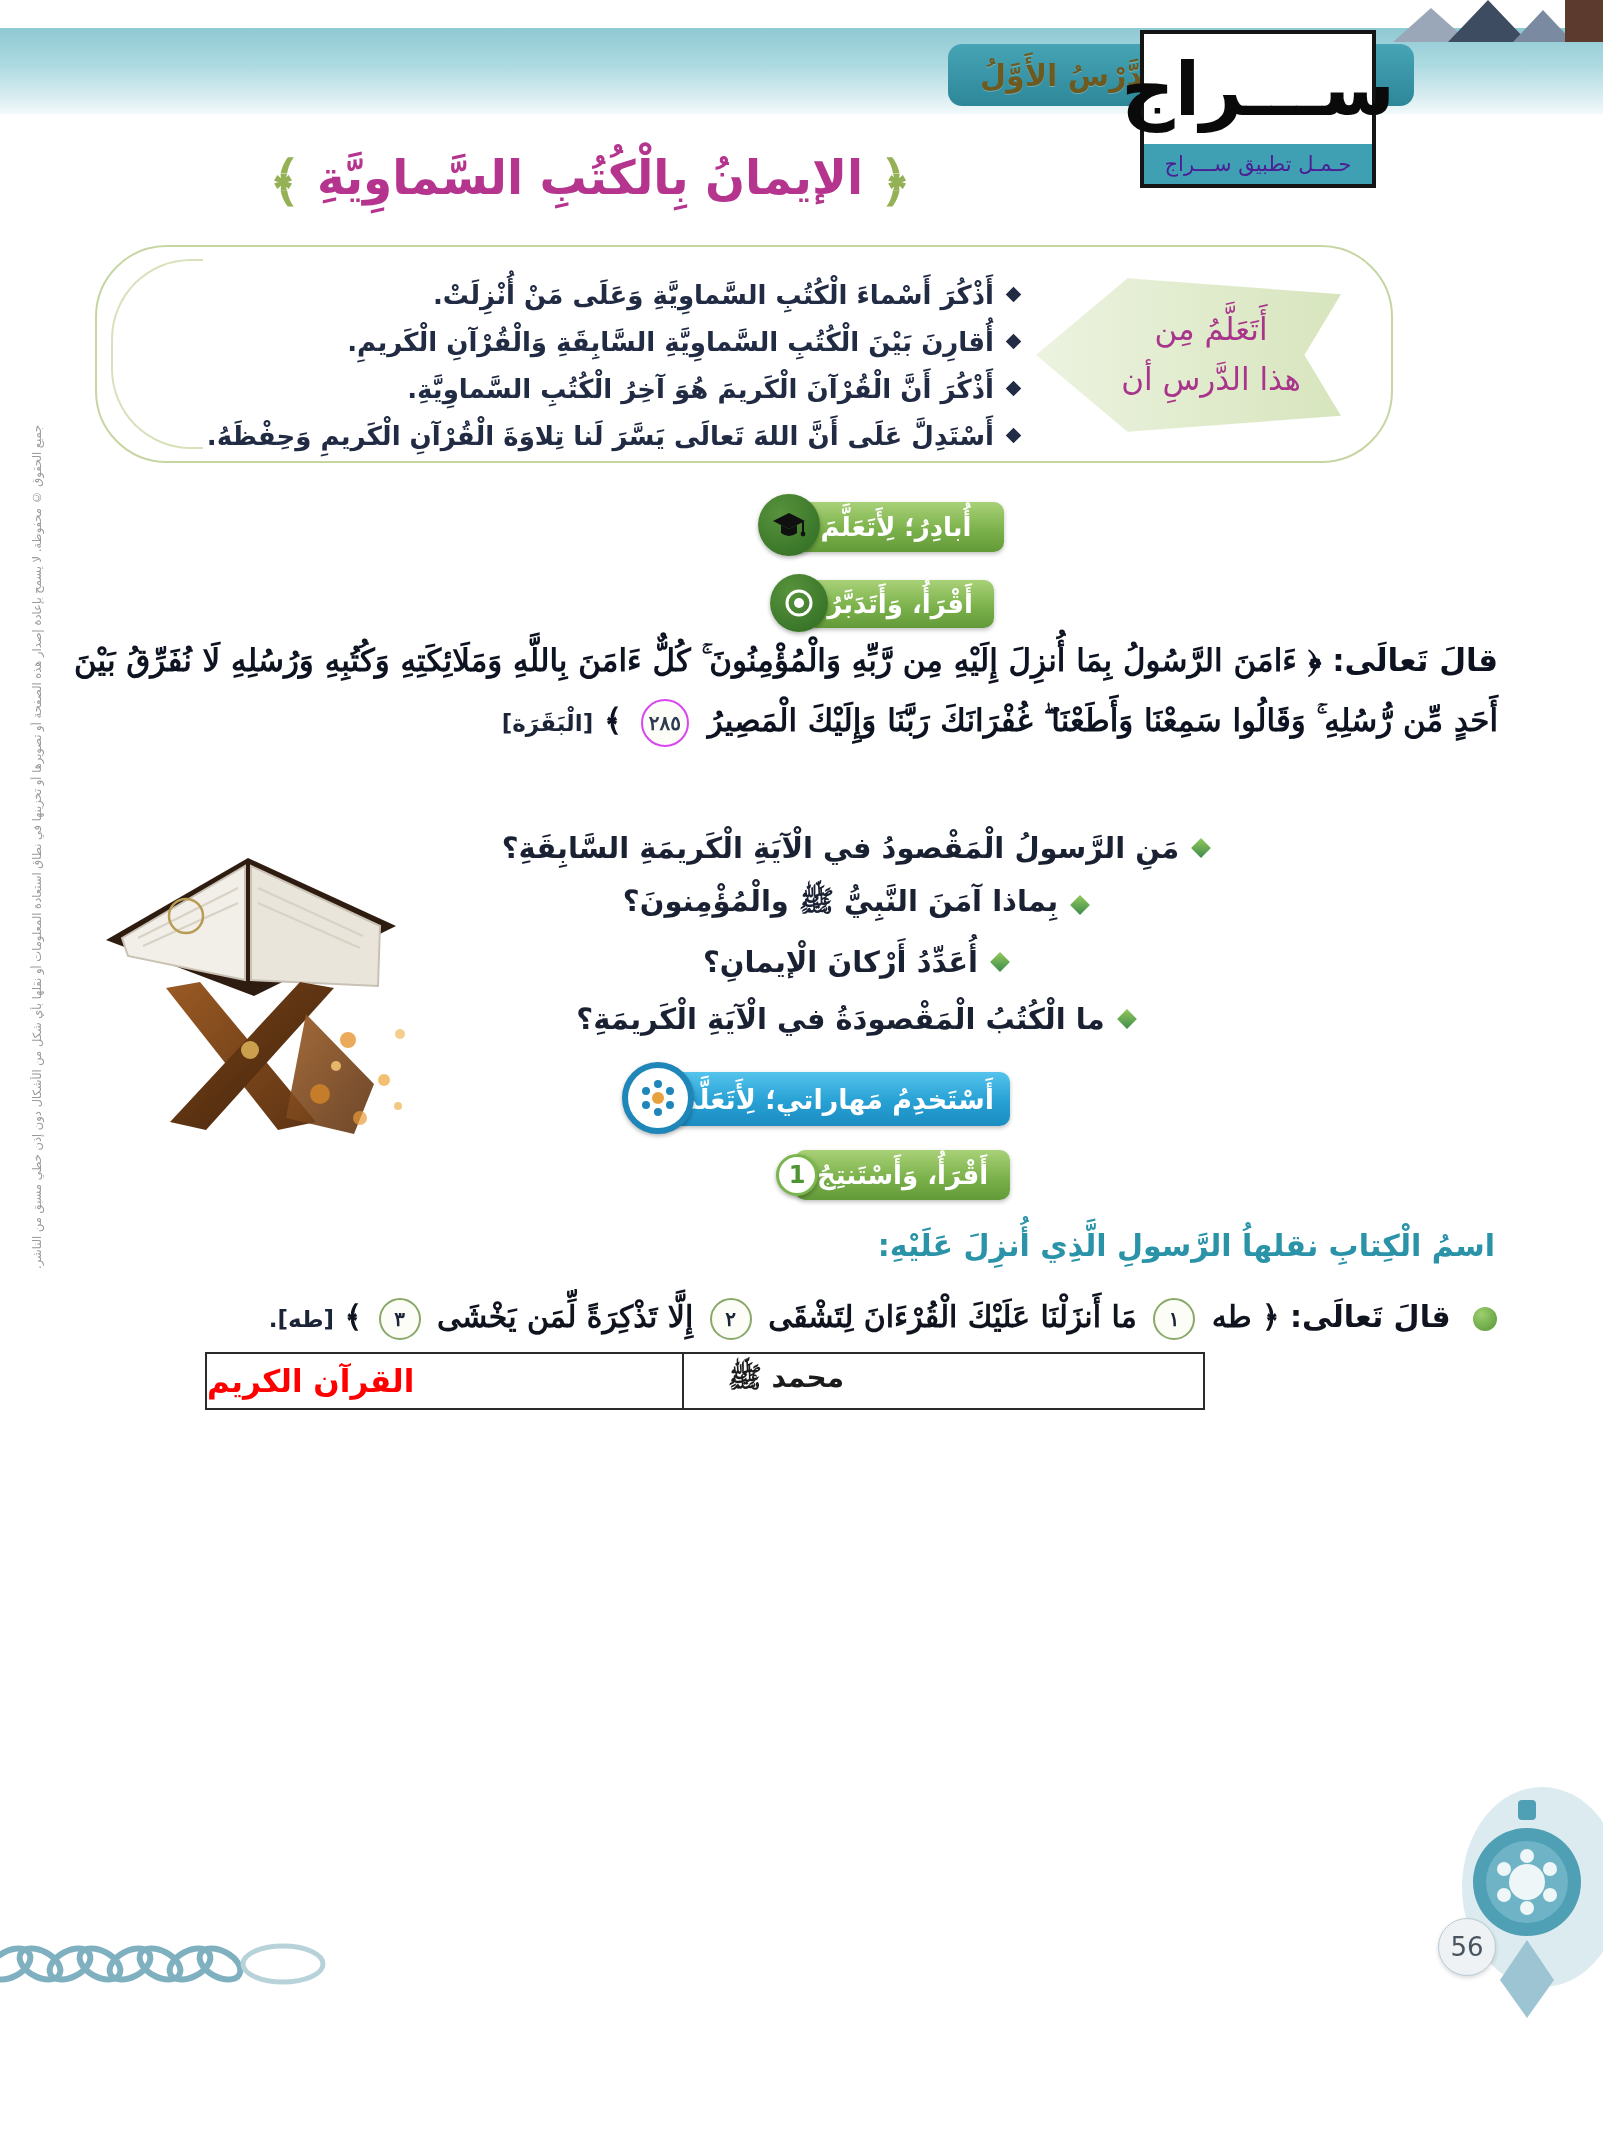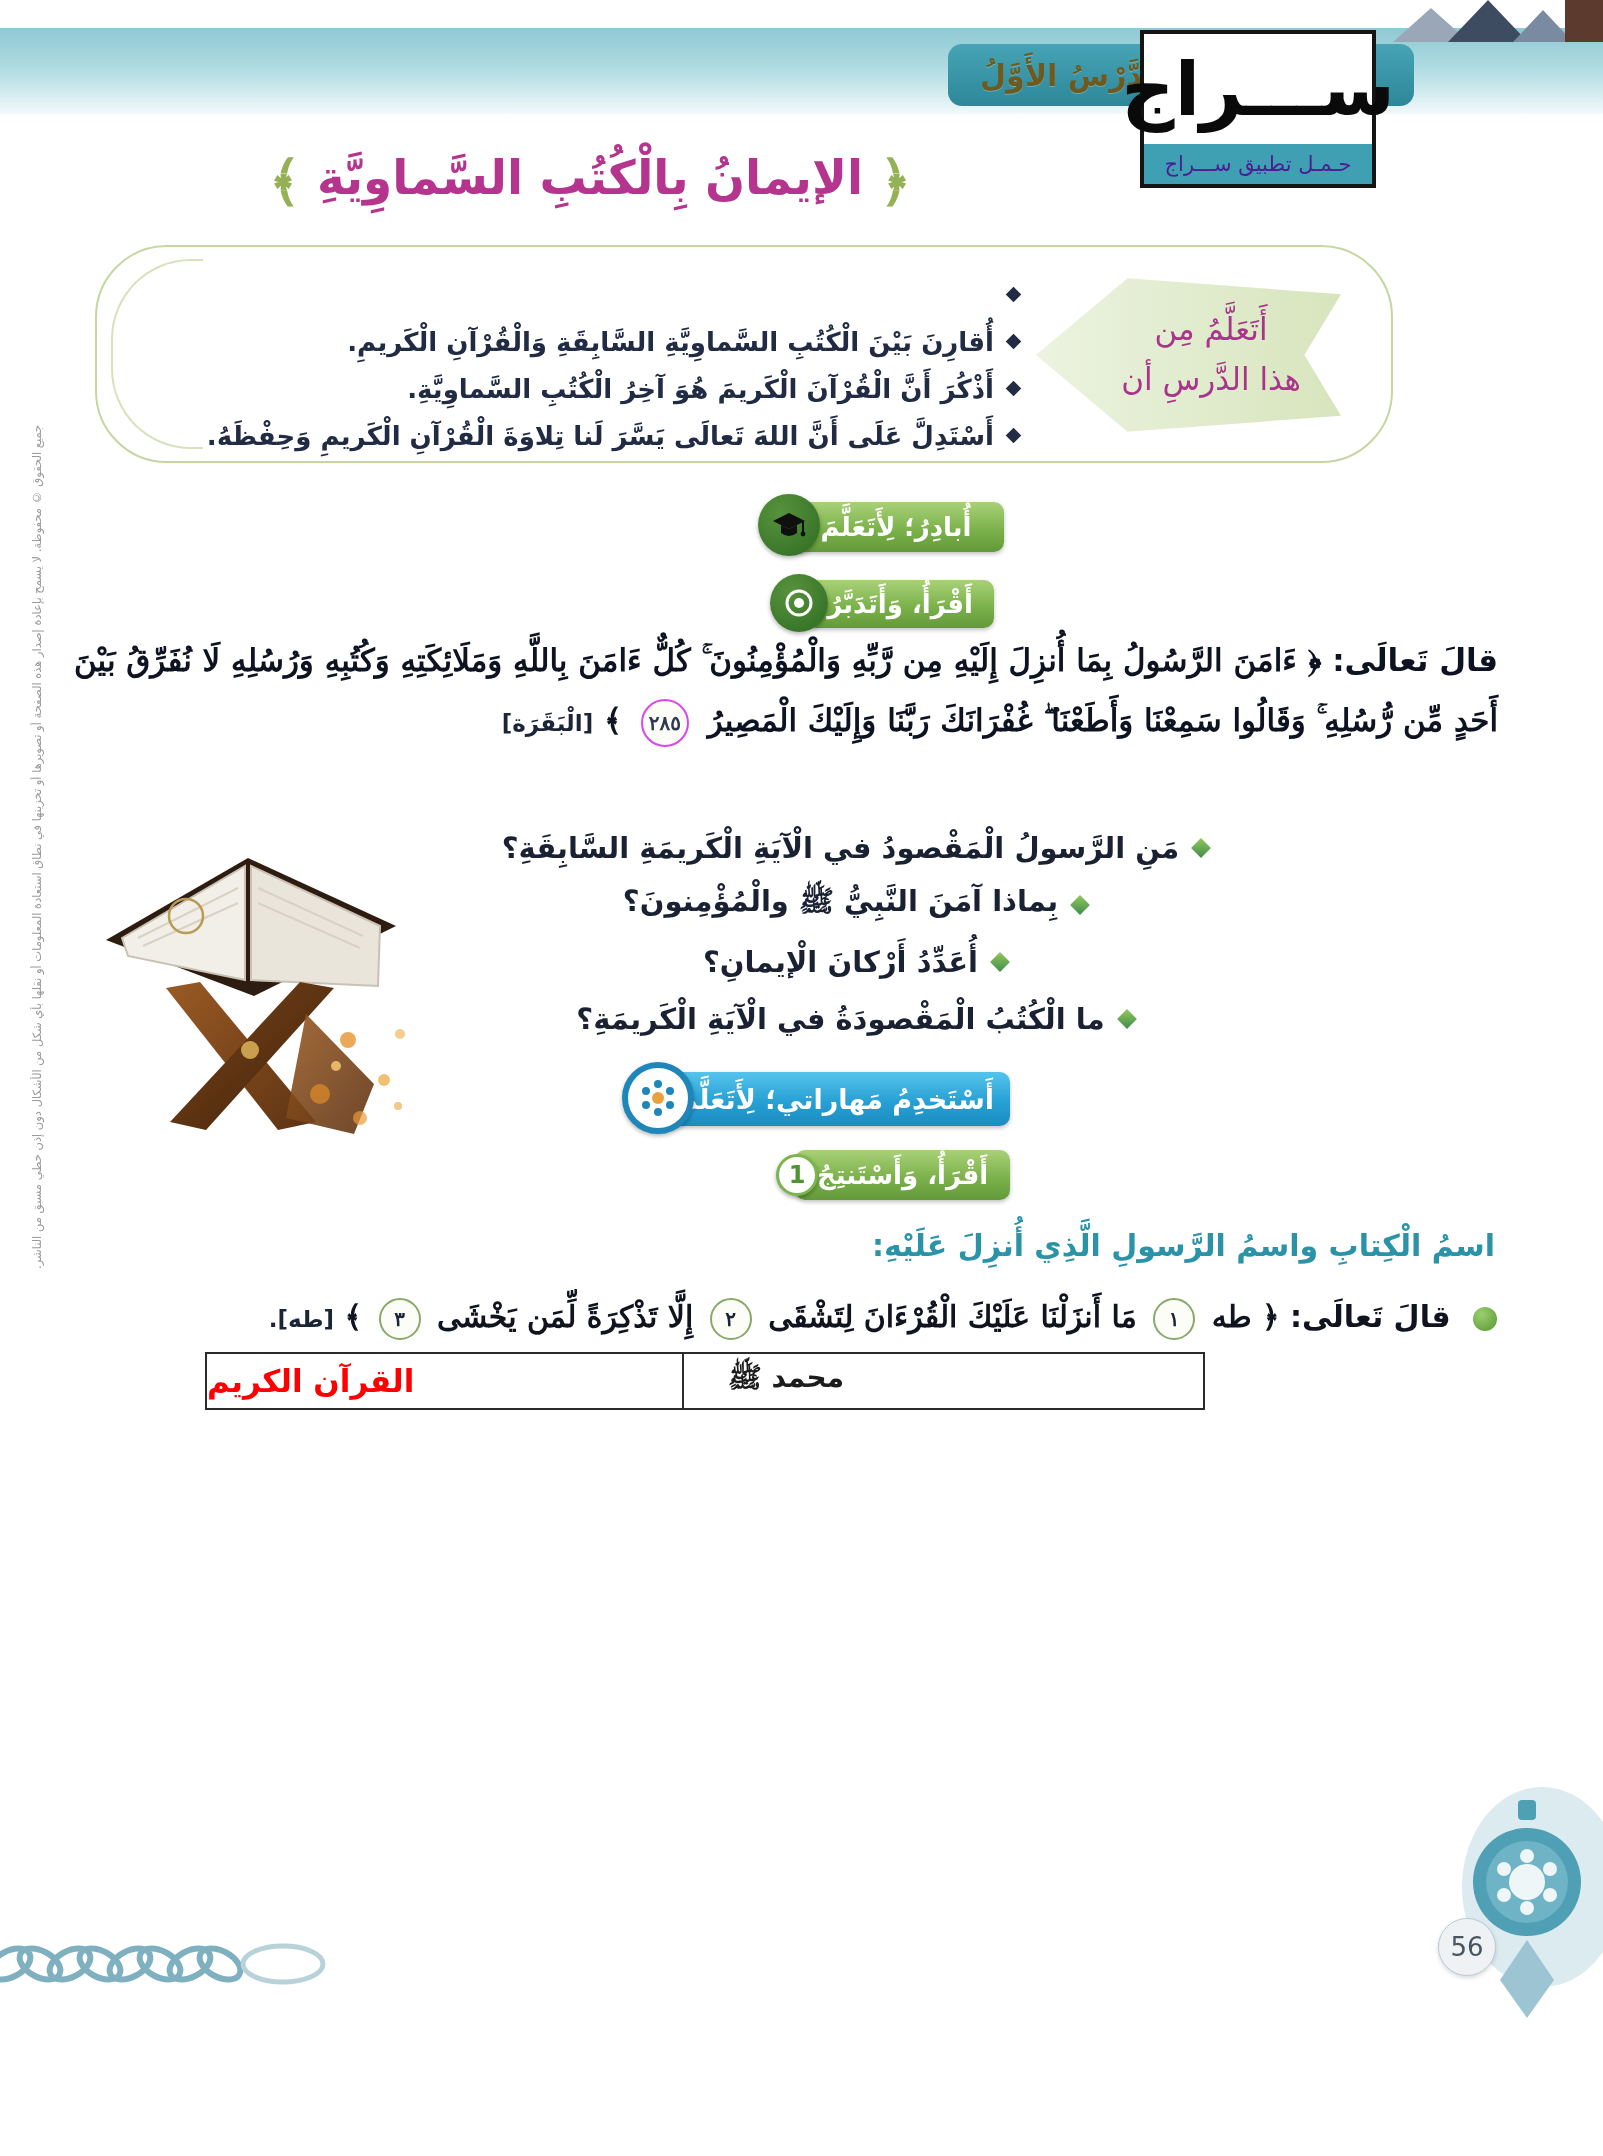--- a/index.html
+++ b/index.html
@@ -153,20 +153,21 @@
 
   <div class="obj-box">
     <div class="obj-accent"></div>
     <div class="obj-badge">
       <div>أَتَعَلَّمُ مِن</div>
       <div>هذا الدَّرسِ أن</div>
     </div>
     <ul class="obj-list">
       <li>
           <span class="dbullet dark"></span>
+          <span>أَذْكُرَ أَسْماءَ الْكُتُبِ السَّماوِيَّةِ وَعَلَى مَنْ أُنْزِلَتْ.</span>
         </li>
       <li>
           <span class="dbullet dark"></span>
           <span>أُقارِنَ بَيْنَ الْكُتُبِ السَّماوِيَّةِ السَّابِقَةِ وَالْقُرْآنِ الْكَريمِ.</span>
         </li>
       <li>
           <span class="dbullet dark"></span>
           <span>أَذْكُرَ أَنَّ الْقُرْآنَ الْكَريمَ هُوَ آخِرُ الْكُتُبِ السَّماوِيَّةِ.</span>
         </li>
       <li>
@@ -278,21 +279,21 @@
     </svg>
   </div>
 
   <div class="ribbon green" id="badge-conclude">
     <span>أَقْرَأُ، وَأَسْتَنتِجُ</span>
   </div>
   <div class="icon-circle" id="num-one">
     <span>1</span>
   </div>
 
-  <p class="instruction">اسمُ الْكِتابِ واسمُ الرَّسولِ الَّذِي أُنزِلَ عَلَيْهِ:</p>
+  <p class="instruction">اسمُ الْكِتابِ نقلهاُ الرَّسولِ الَّذِي أُنزِلَ عَلَيْهِ:</p>
 
   <p class="verse2">
     <span class="v2marker"></span>
     <span class="intro">قالَ تَعالَى:</span>
     <span>﴿</span>
     <span>طه</span>
     <span class="vnum">١</span>
     <span>مَا أَنزَلْنَا عَلَيْكَ الْقُرْءَانَ لِتَشْقَى</span>
     <span class="vnum">٢</span>
     <span>إِلَّا تَذْكِرَةً لِّمَن يَخْشَى</span>

